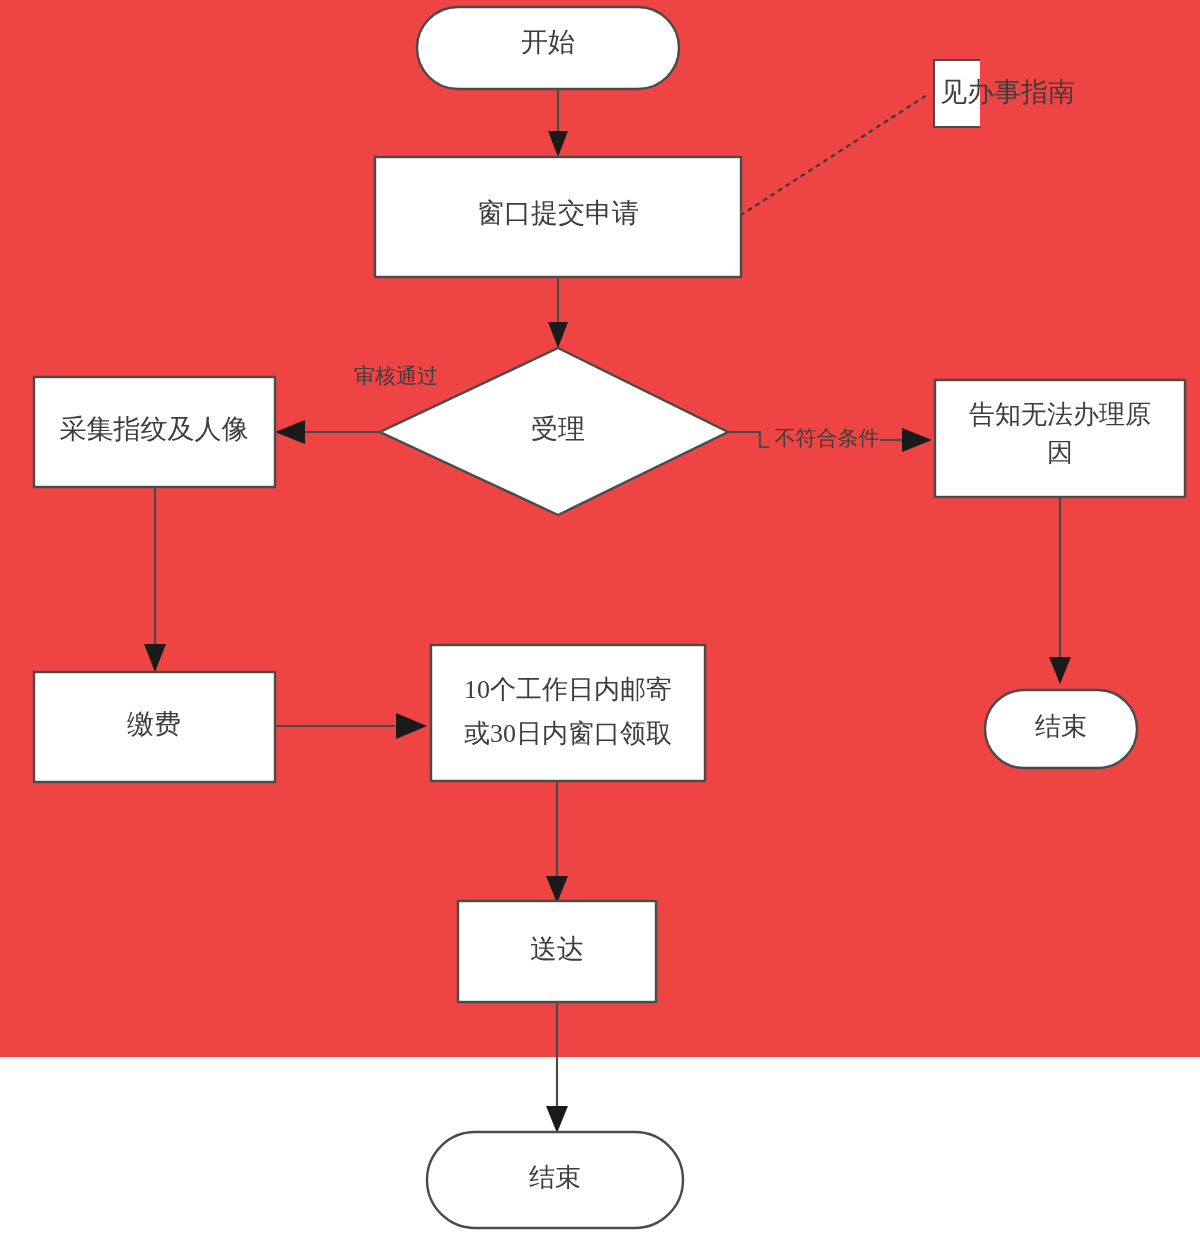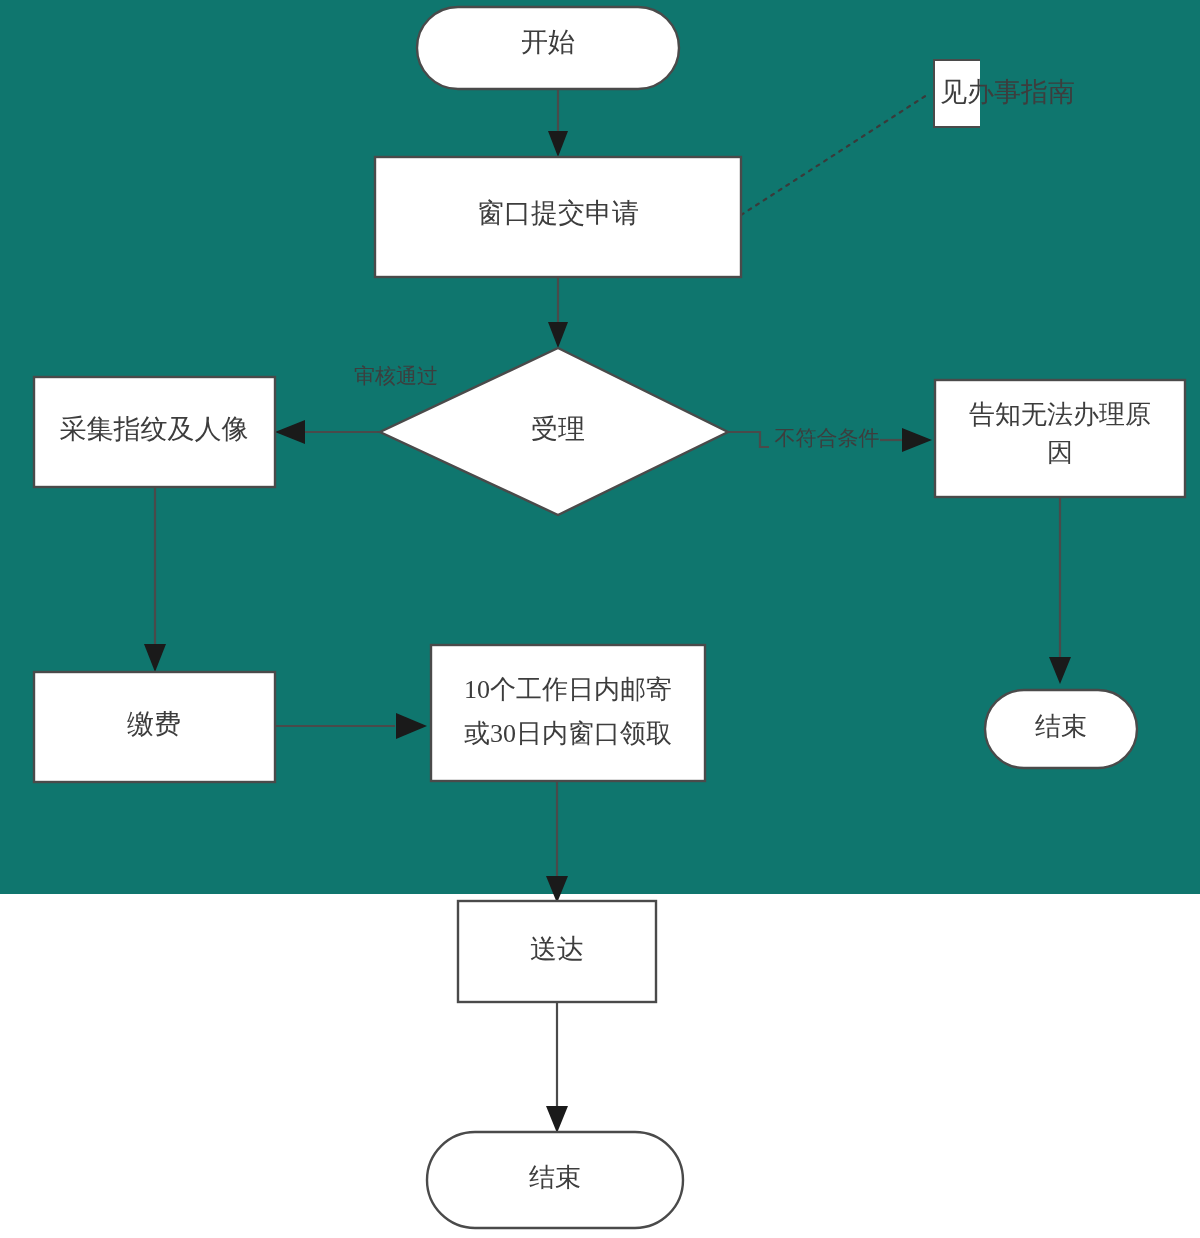--- a/index.html
+++ b/index.html
@@ -9,22 +9,22 @@
   }
   body {
     width: 1200px;
     height: 1238px;
     font-family: "Liberation Serif", "DejaVu Serif", serif;
     overflow: hidden;
   }
   #flowchart-root {
     position: relative;
     width: 1200px;
-    height: 894px;
-    background: #0f766e;
+    height: 1057px;
+    background: #ef4444;
   }
   svg#flow-svg {
     position: absolute;
     left: 0;
     top: 0;
     width: 1200px;
     height: 1238px;
     display: block;
   }
   .shape-outline {

